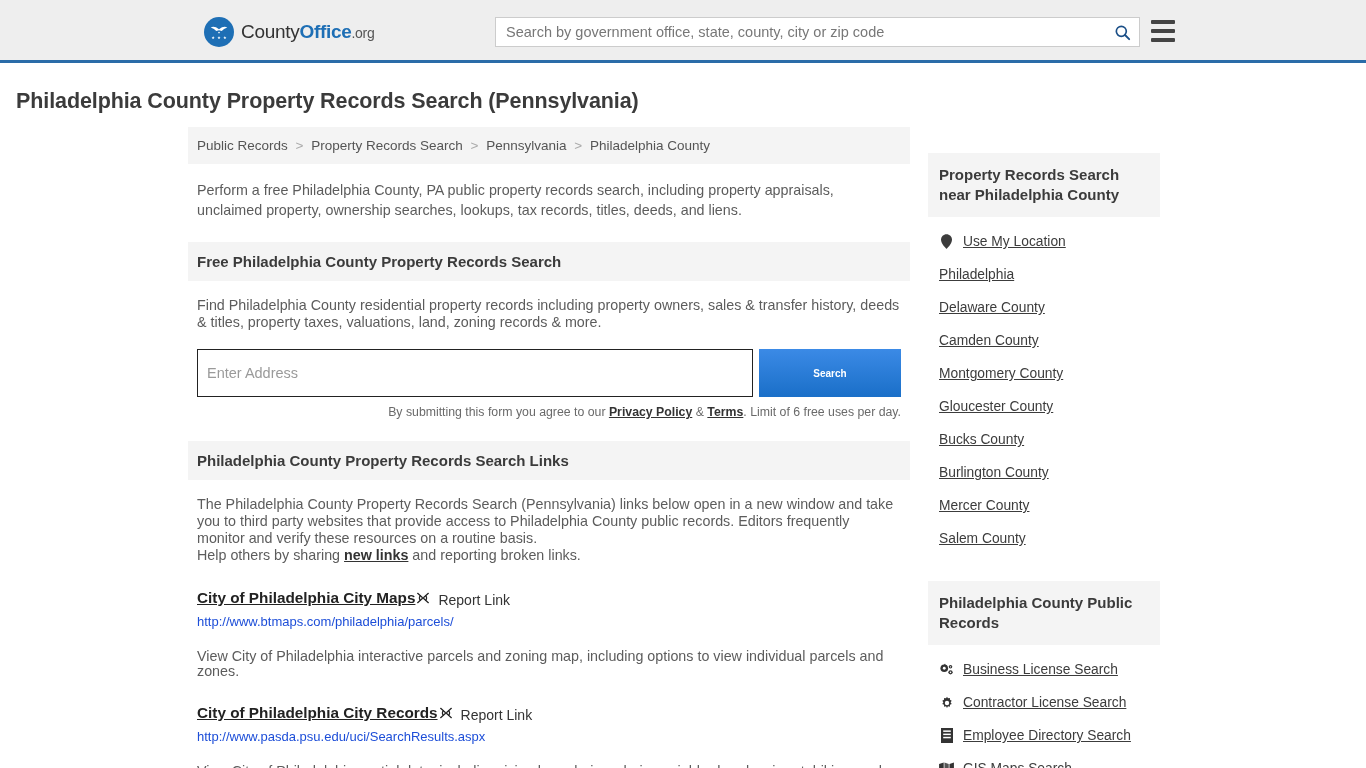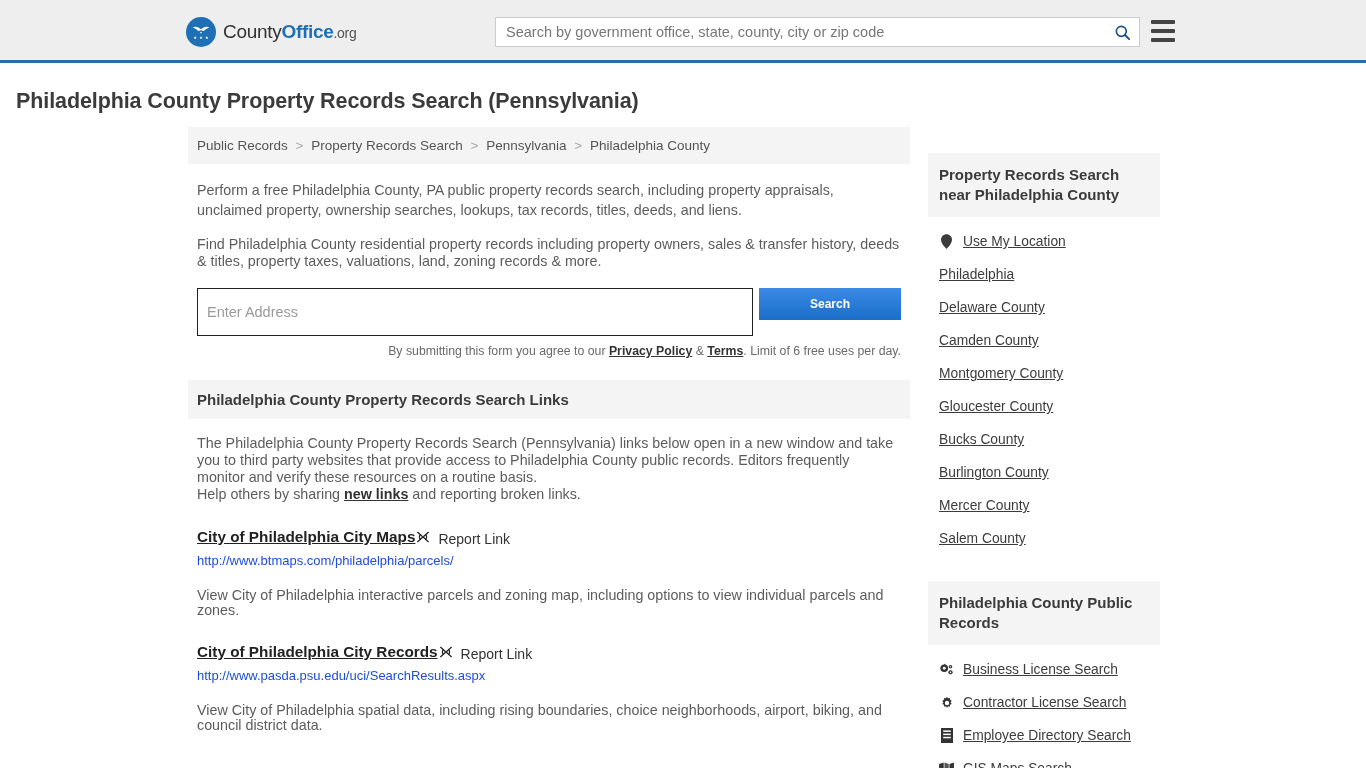--- a/index.html
+++ b/index.html
@@ -13,21 +13,21 @@
   
   .site-header {
     height: 63px;
     background: #eeeeee;
     border-bottom: 3px solid #2a6ca8;
     display: flex;
     align-items: center;
     position: relative;
   }
   .logo-wrap {
-    position: absolute; left: 186px; top: 17px;
+    position: absolute; left: 204px; top: 17px;
     display: flex; align-items: center; gap: 7px;
   }
   .logo-mark {
     width: 30px; height: 30px; border-radius: 50%;
     background: #1e6fb5; position: relative; flex: none;
     display: flex; align-items: center; justify-content: center;
   }
   .logo-mark svg { display: block; }
   .logo-text {
     font-size: 19px; letter-spacing: -0.3px;
@@ -112,23 +112,23 @@
   .addr-form {
     display: flex; margin: 18px 9px 0 9px; gap: 6px;
   }
   .addr-input {
     flex: 1; height: 48px; border: 1px solid #222222;
     font-family: "Liberation Sans", sans-serif;
     font-size: 14.5px; color: #333333; padding: 0 9px; outline: none;
   }
   .addr-input::placeholder { color: #9a9a9a; }
   .addr-submit {
-    width: 142px; height: 32px; border: none; cursor: pointer;
+    width: 142px; height: 48px; border: none; cursor: pointer;
     background: linear-gradient(to bottom, #3b8ae6 0%, #1a6fc8 100%);
-    color: #ffffff; font-weight: 700; font-size: 12px;
+    color: #ffffff; font-weight: 700; font-size: 10px;
     font-family: "Liberation Sans", sans-serif;
   }
   .form-note {
     text-align: right; font-size: 12.3px; color: #6a6a6a;
     margin: 8px 9px 0 9px;
   }
   .form-note a { color: #333333; text-decoration: underline; font-weight: 600; }
 
   
   .link-entry { margin: 25px 9px 0 9px; }
@@ -219,20 +219,21 @@
         <span class="sep">&gt;</span>
         <a>Property Records Search</a>
         <span class="sep">&gt;</span>
         <a>Pennsylvania</a>
         <span class="sep">&gt;</span>
         <a>Philadelphia County</a>
       </div>
 
       <p class="lede">Perform a free Philadelphia County, PA public property records search, including property appraisals, unclaimed property, ownership searches, lookups, tax records, titles, deeds, and liens.</p>
 
+      <div class="section-head">Free Philadelphia County Property Records Search</div>
 
       <div class="section-body">
         <p>Find Philadelphia County residential property records including property owners, sales &amp; transfer history, deeds &amp; titles, property taxes, valuations, land, zoning records &amp; more.</p>
       </div>
 
       <form class="addr-form">
         <input class="addr-input" type="text" placeholder="Enter Address" style="">
         <button class="addr-submit" type="submit">Search</button>
       </form>
 

